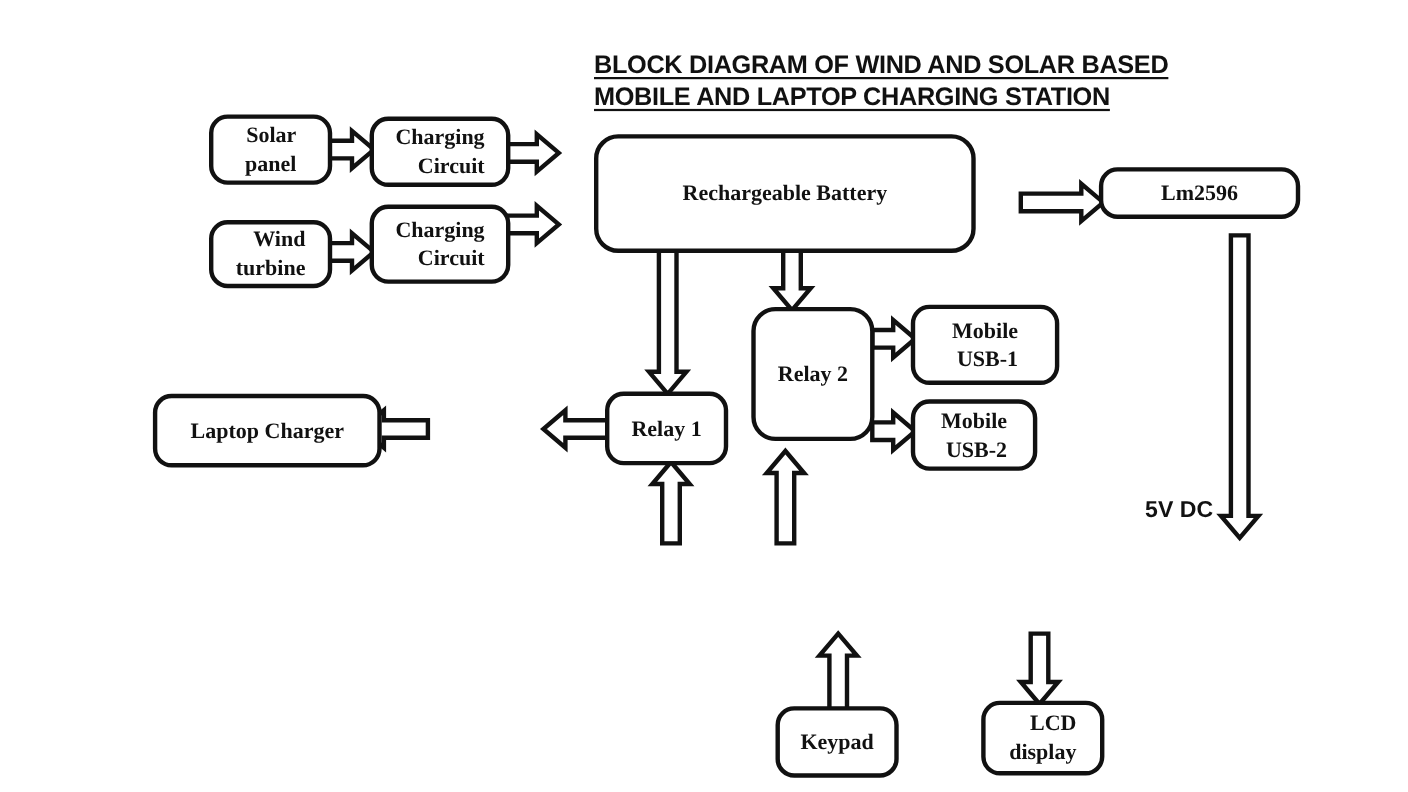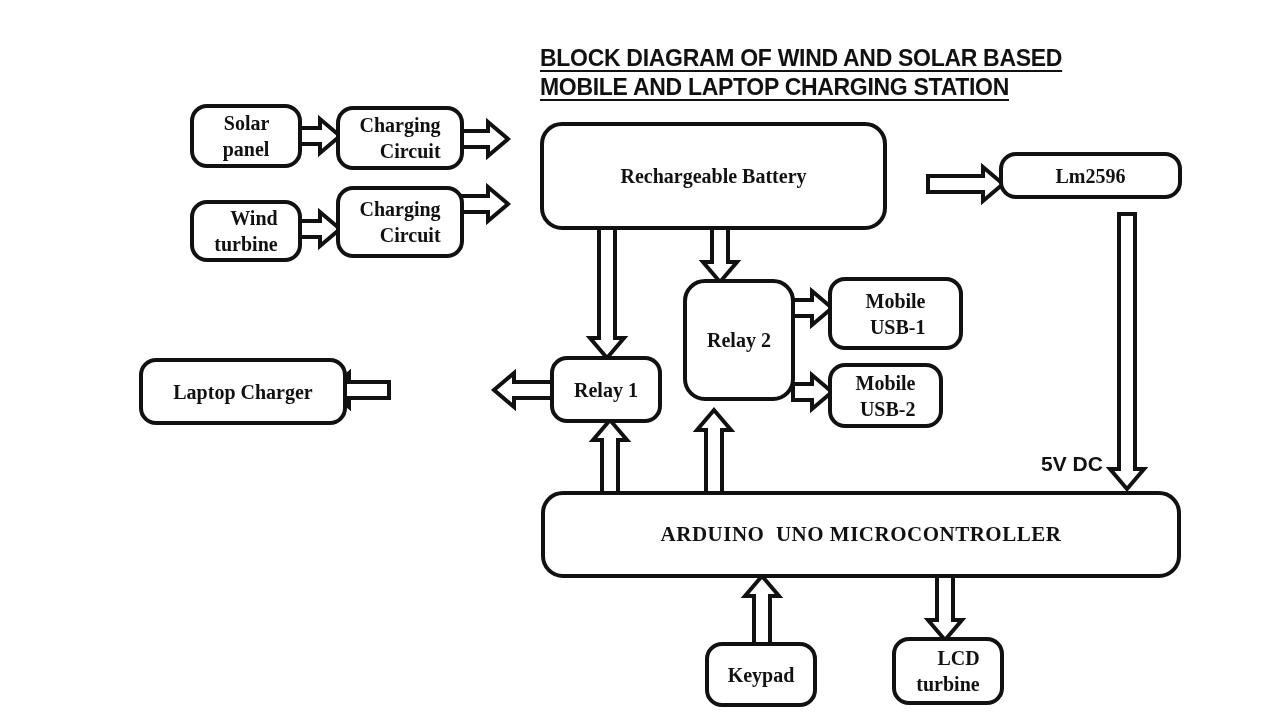--- a/index.html
+++ b/index.html
@@ -141,28 +141,25 @@
 
   <div class="box" style="left:139px; top:358px; width:208px; height:67px;">
     <span class="lbl">Laptop Charger</span>
   </div>
 
 
   <div class="box" style="left:550px; top:356px; width:112px; height:67px;">
     <span class="lbl">Relay 1</span>
   </div>
 
-  <div class="box" style="left:541px; top:491px; width:640px; height:87px; border-radius:22px;">
-    <span class="lbl keep-spaces arduino-label">ARDUINO  UNO MICROCONTROLLER</span>
-  </div>
 
   <div class="box" style="left:705px; top:642px; width:112px; height:65px;font-family:Liberation Serif, serif;">
     <span class="lbl">Keypad</span>
   </div>
 
   <div class="box" style="left:892px; top:637px; width:112px; height:68px;">
     <span class="lbl">LCD
-turbine</span>
+display</span>
   </div>
 
   <div class="v-label">5V DC</div>
 
 </div>
 
 </body></html>

